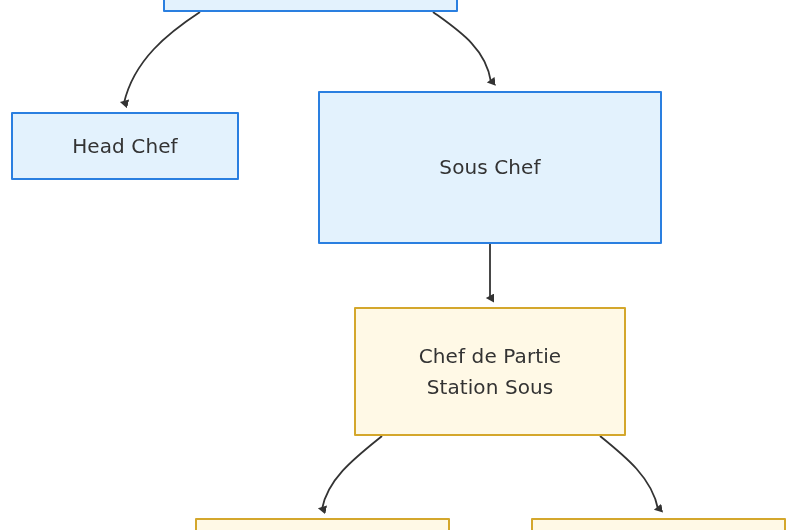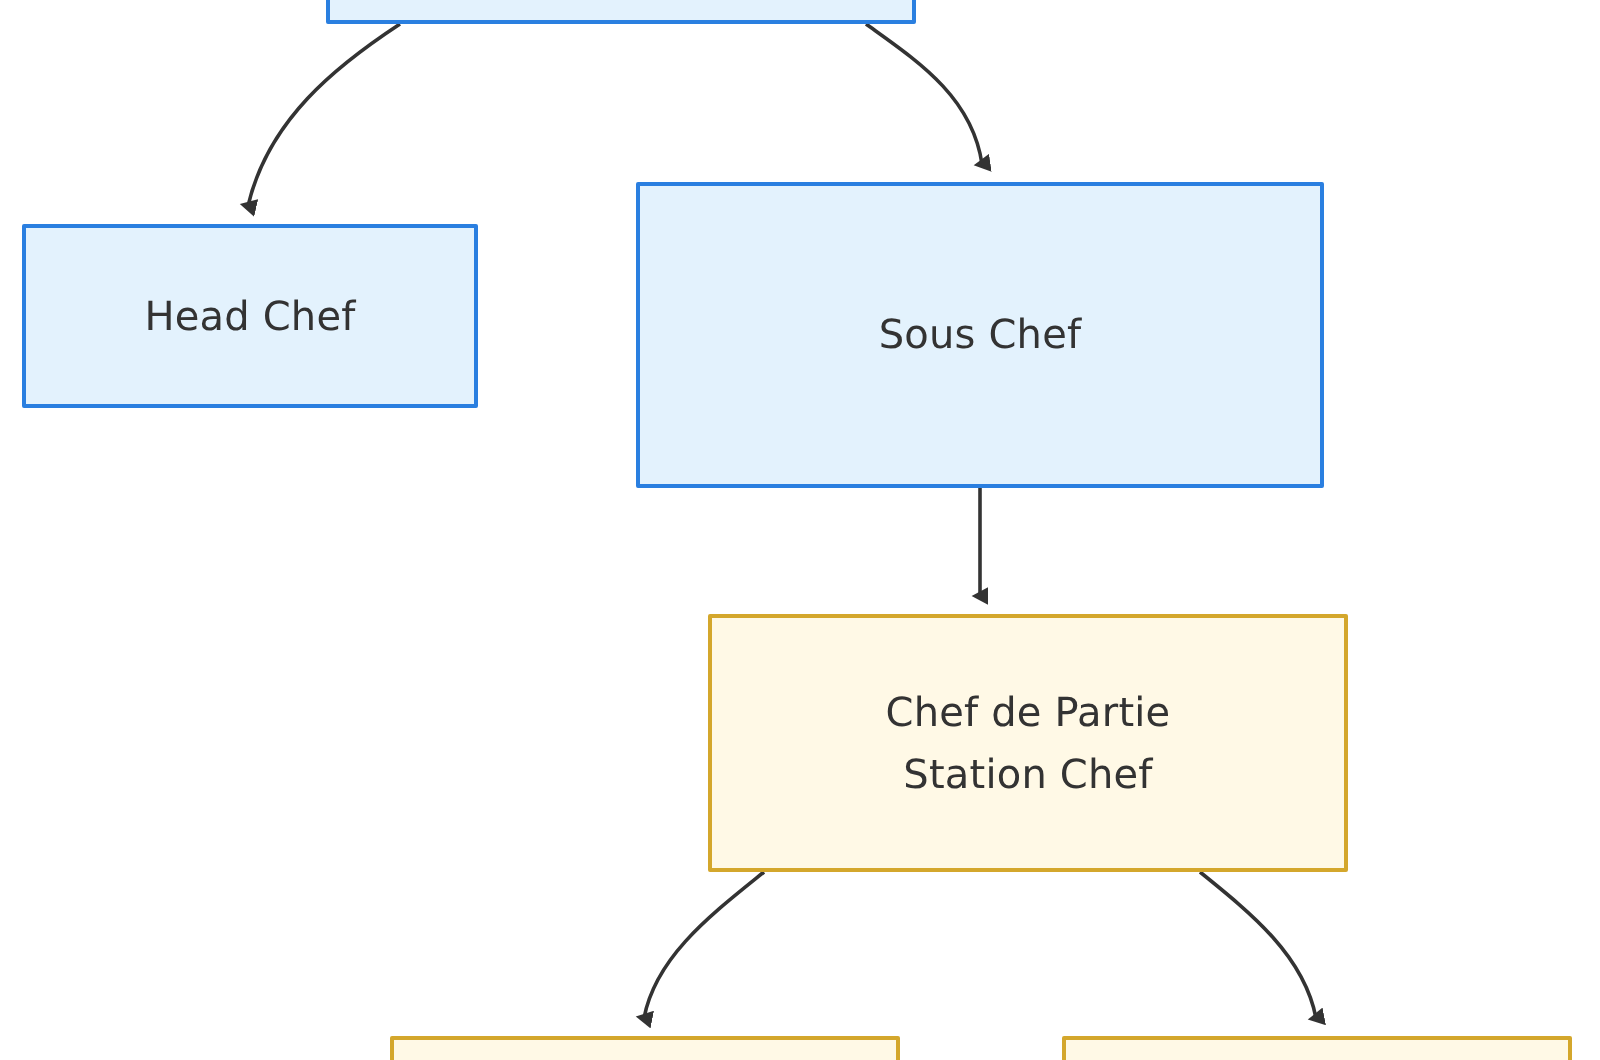--- a/index.html
+++ b/index.html
@@ -78,31 +78,31 @@
     <path fill="none" stroke="#333333" stroke-width="1.8" marker-end="url(#arrowhead)" d="M 382 436 C 356 457, 328 478, 322 509"></path>
 
     <path fill="none" stroke="#333333" stroke-width="1.8" marker-end="url(#arrowhead)" d="M 600 436 C 626 457, 652 478, 658 509"></path>
   </svg>
 
   <div class="node blue" id="node-root" style="left: 163px; top: -60px; width: 295px; height: 72px;">
     <span class="line"></span>
     <span class="line"></span>
   </div>
 
-  <div class="node blue" id="node-head-chef" style="left: 11px; top: 112px; width: 228px; height: 92px;">
+  <div class="node blue" id="node-head-chef" style="left: 11px; top: 112px; width: 228px; height: 68px;">
     <span class="line">Head Chef</span>
   </div>
 
   <div class="node blue" id="node-sous-chef" style="left: 318px; top: 91px; width: 344px; height: 153px;">
     <span class="line">Sous Chef</span>
   </div>
 
-  <div class="node yellow" id="node-chef-de-partie" style="left: 354px; top: 307px; width: 320px; height: 129px;">
+  <div class="node yellow" id="node-chef-de-partie" style="left: 354px; top: 307px; width: 272px; height: 129px;">
     <span class="line">Chef de Partie</span>
-    <span class="line">Station Chef</span>
+    <span class="line">Station Sous</span>
   </div>
 
   <div class="node yellow" id="node-station-left" style="left: 195px; top: 518px; width: 255px; height: 120px;">
     <span class="line"></span>
     <span class="line"></span>
   </div>
 
   <div class="node yellow" id="node-station-right" style="left: 531px; top: 518px; width: 255px; height: 120px;">
     <span class="line"></span>
     <span class="line"></span>

